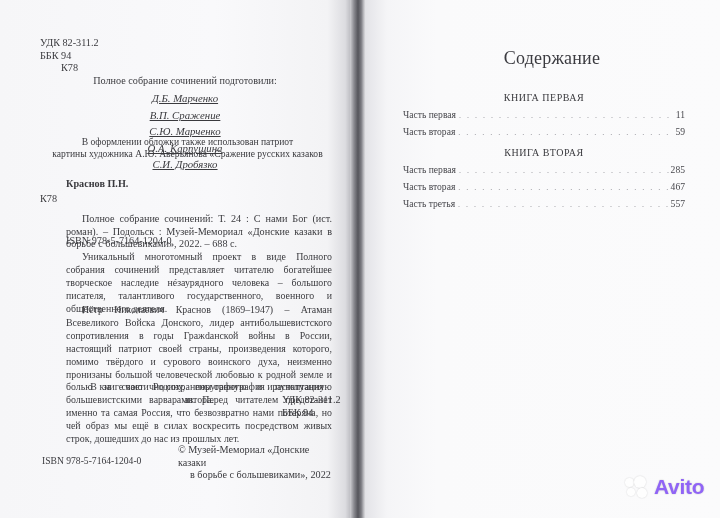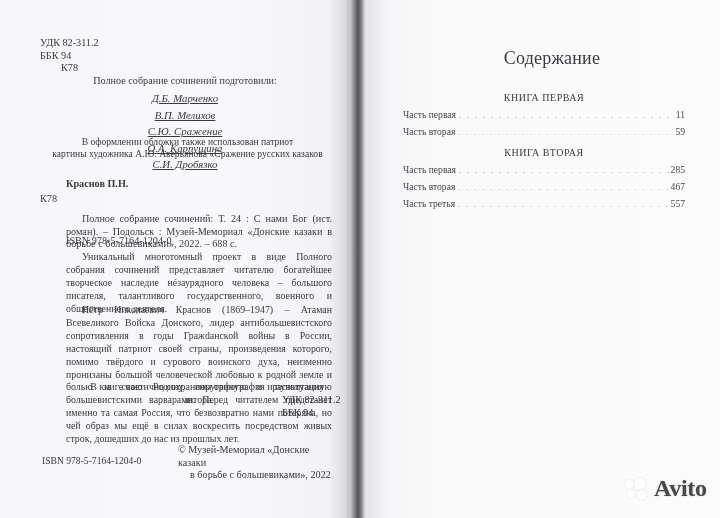--- a/index.html
+++ b/index.html
@@ -61,42 +61,42 @@
   .toc-row .lbl { white-space:nowrap; }
   .toc-row .dots { flex:1; overflow:hidden; white-space:nowrap; margin:0 1px 0 3px; color:#7a7a80; letter-spacing:2px; font-size:8px; }
   .toc-row .dots::after { content:". . . . . . . . . . . . . . . . . . . . . . . . . . . . . . . . . . . . . . . . . . . . . . . . . . . . . . . . . . . . . . . . . . . . . . . . . . . . . . . ."; }
   .toc-row .pg { white-space:nowrap; }
   .book2 { margin-top:8px; }
 
   
   .watermark { left:625px; top:475px; display:flex; align-items:center; gap:3px; opacity:0.95; }
   .wm-dots { position:relative; width:26px; height:22px; }
   .wm-dot { position:absolute; border-radius:50%; background:#ffffff; box-shadow:0 0 2px rgba(0,0,0,0.18); }
-  .wm-text { font-family:Liberation Serif, serif; font-weight:bold; font-size:24px; color:#404040; text-shadow:0 0 2px rgba(0,0,0,0.22); letter-spacing:-0.3px; }
+  .wm-text { font-family:Liberation Sans, sans-serif; font-weight:bold; font-size:21px; color:#8b5cf6; text-shadow:0 0 2px rgba(0,0,0,0.22); letter-spacing:-0.3px; }
 </style>
 </head>
 <body>
 
 <div class="page page-left">
 </div>
 <div class="spine"></div>
 <div class="page page-right"></div>
 
 <div class="abs udk-block small">
   <div>УДК 82-311.2</div>
   <div>ББК 94</div>
   <div class="k78-top">К78</div>
 </div>
 
 <div class="abs prepared small">Полное собрание сочинений подготовили:</div>
 
 <div class="abs editors italic">
   <div>Д.Б. Марченко</div>
-  <div>В.П. Мелихов</div>
-  <div>С.Ю. Сражение</div>
+  <div>В.П. Сражение</div>
+  <div>С.Ю. Марченко</div>
   <div>О.А. Карпушина</div>
   <div>С.И. Дробязко</div>
 </div>
 
 <div class="abs cover-note">
   <div>В оформлении обложки также использован патриот</div>
   <div>картины художника А.Ю. Аверьянова «Сражение русских казаков</div>
 </div>
 
 <div class="abs author small bold">Краснов П.Н.</div>

